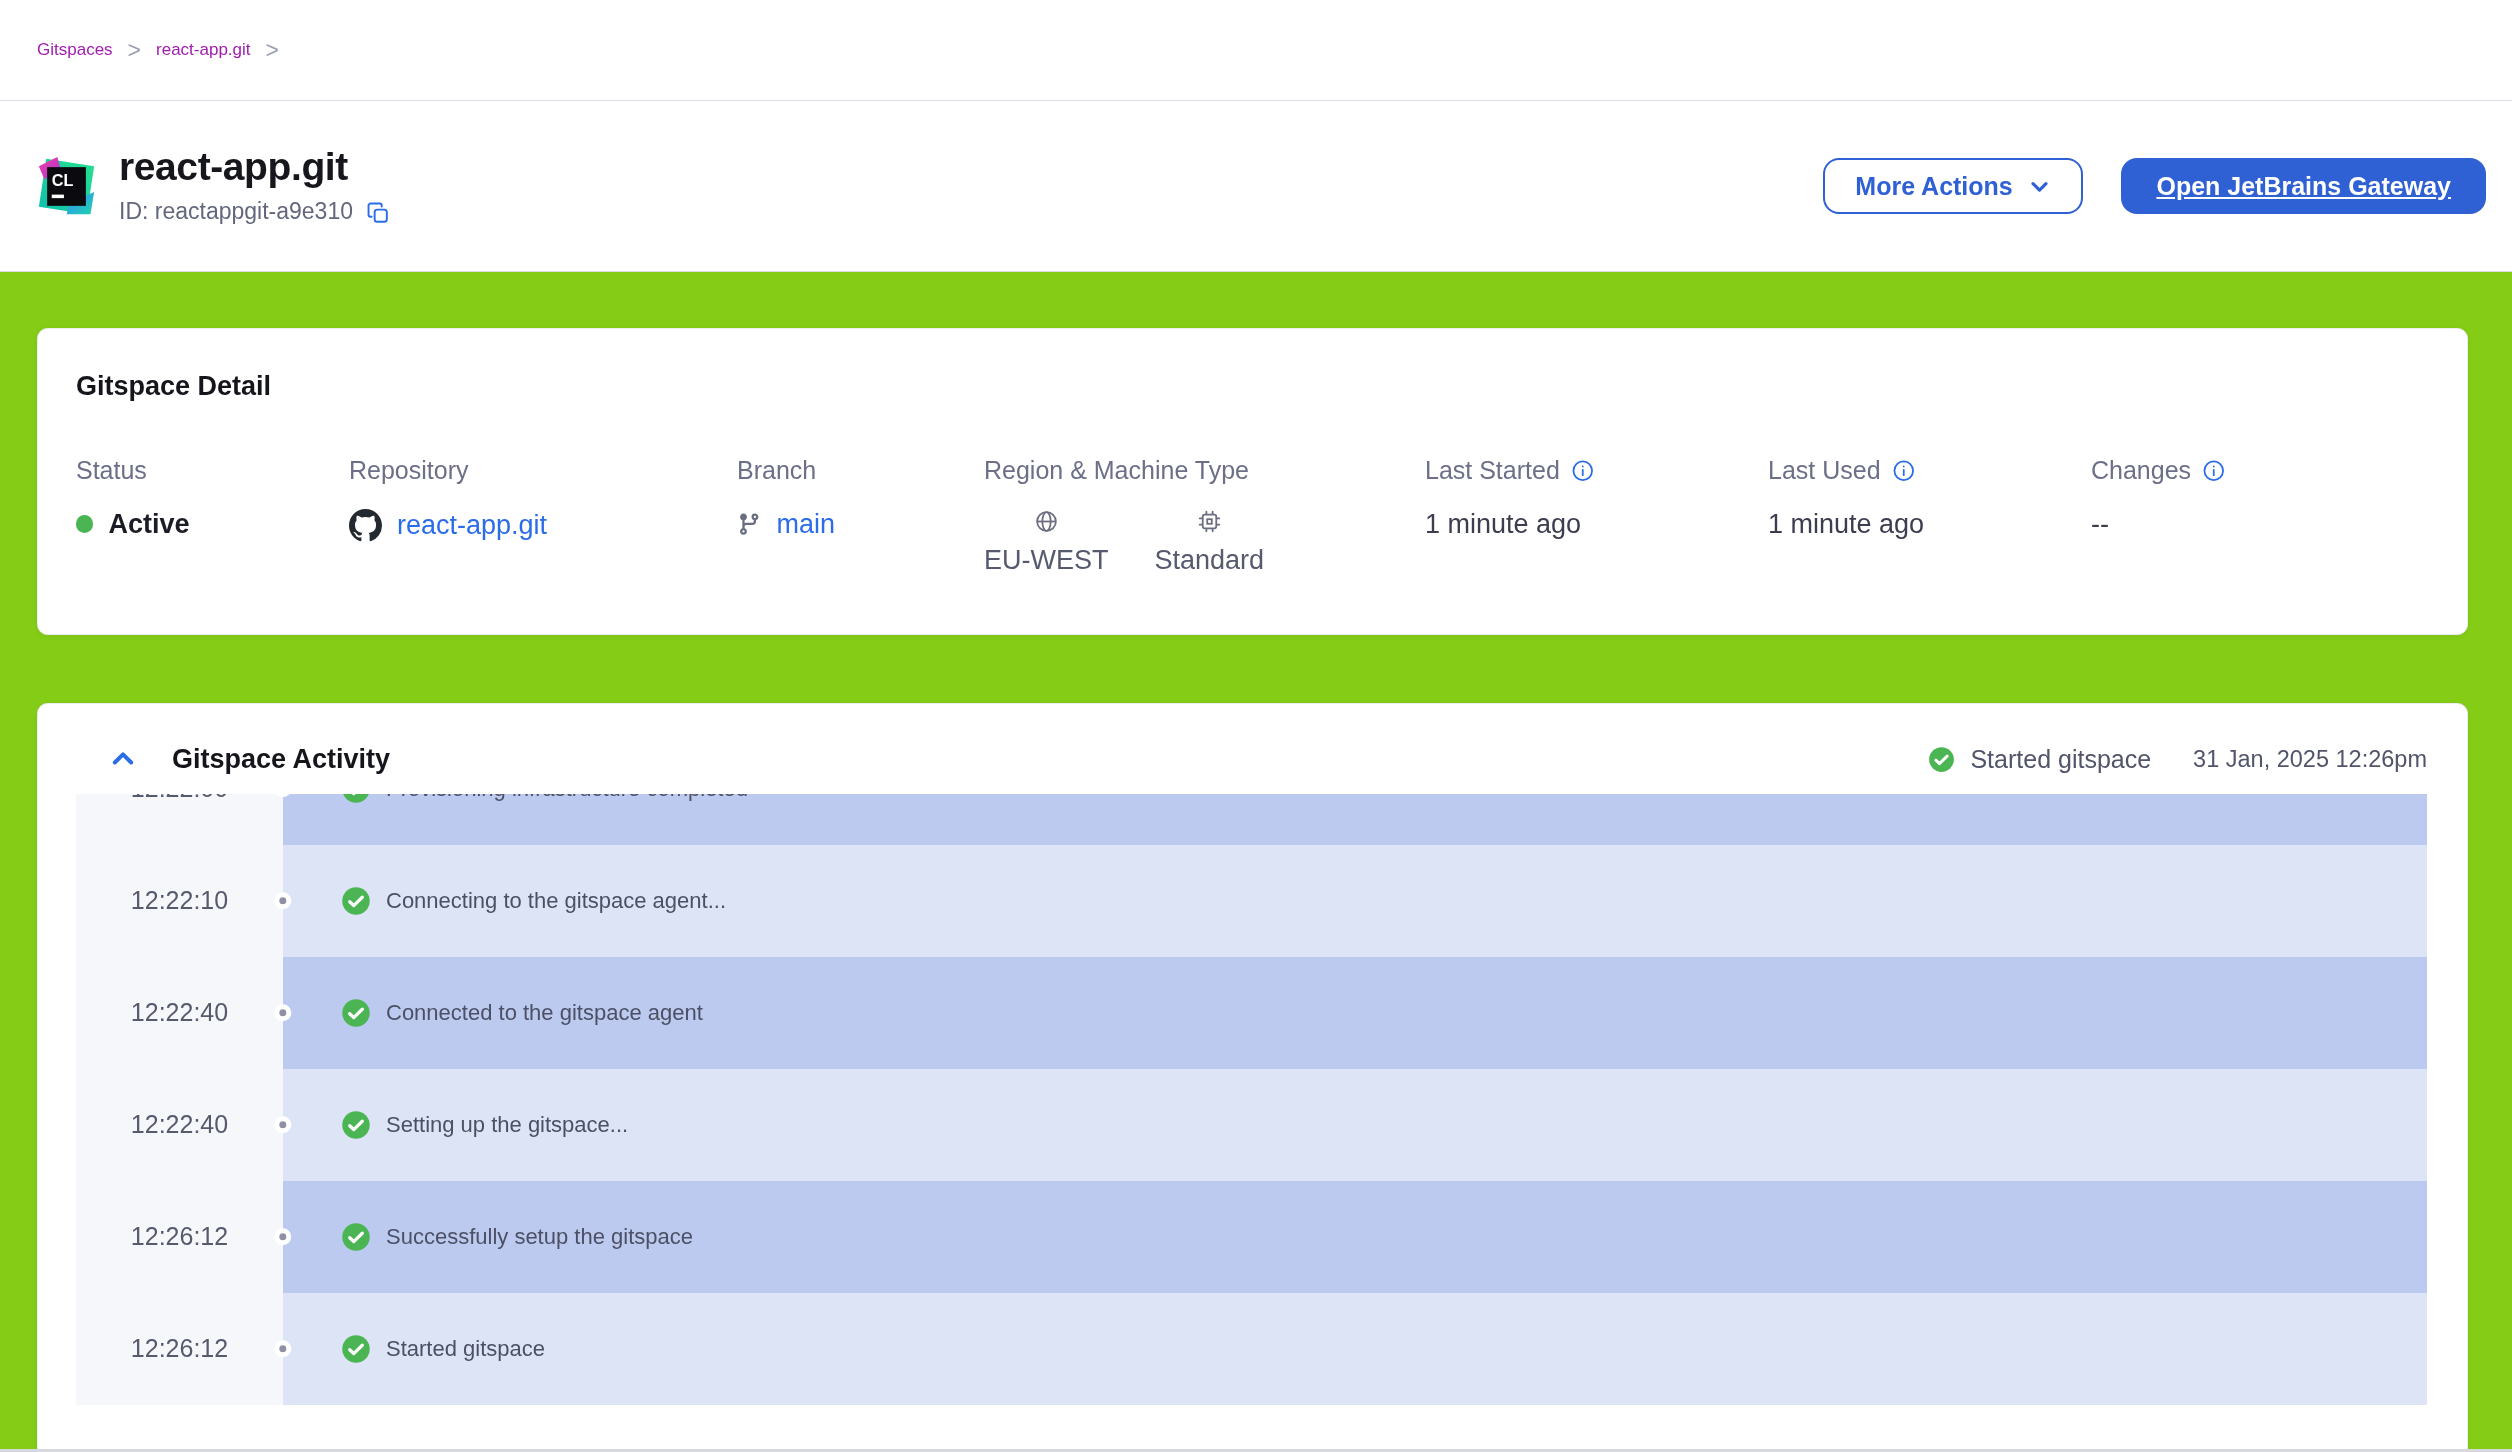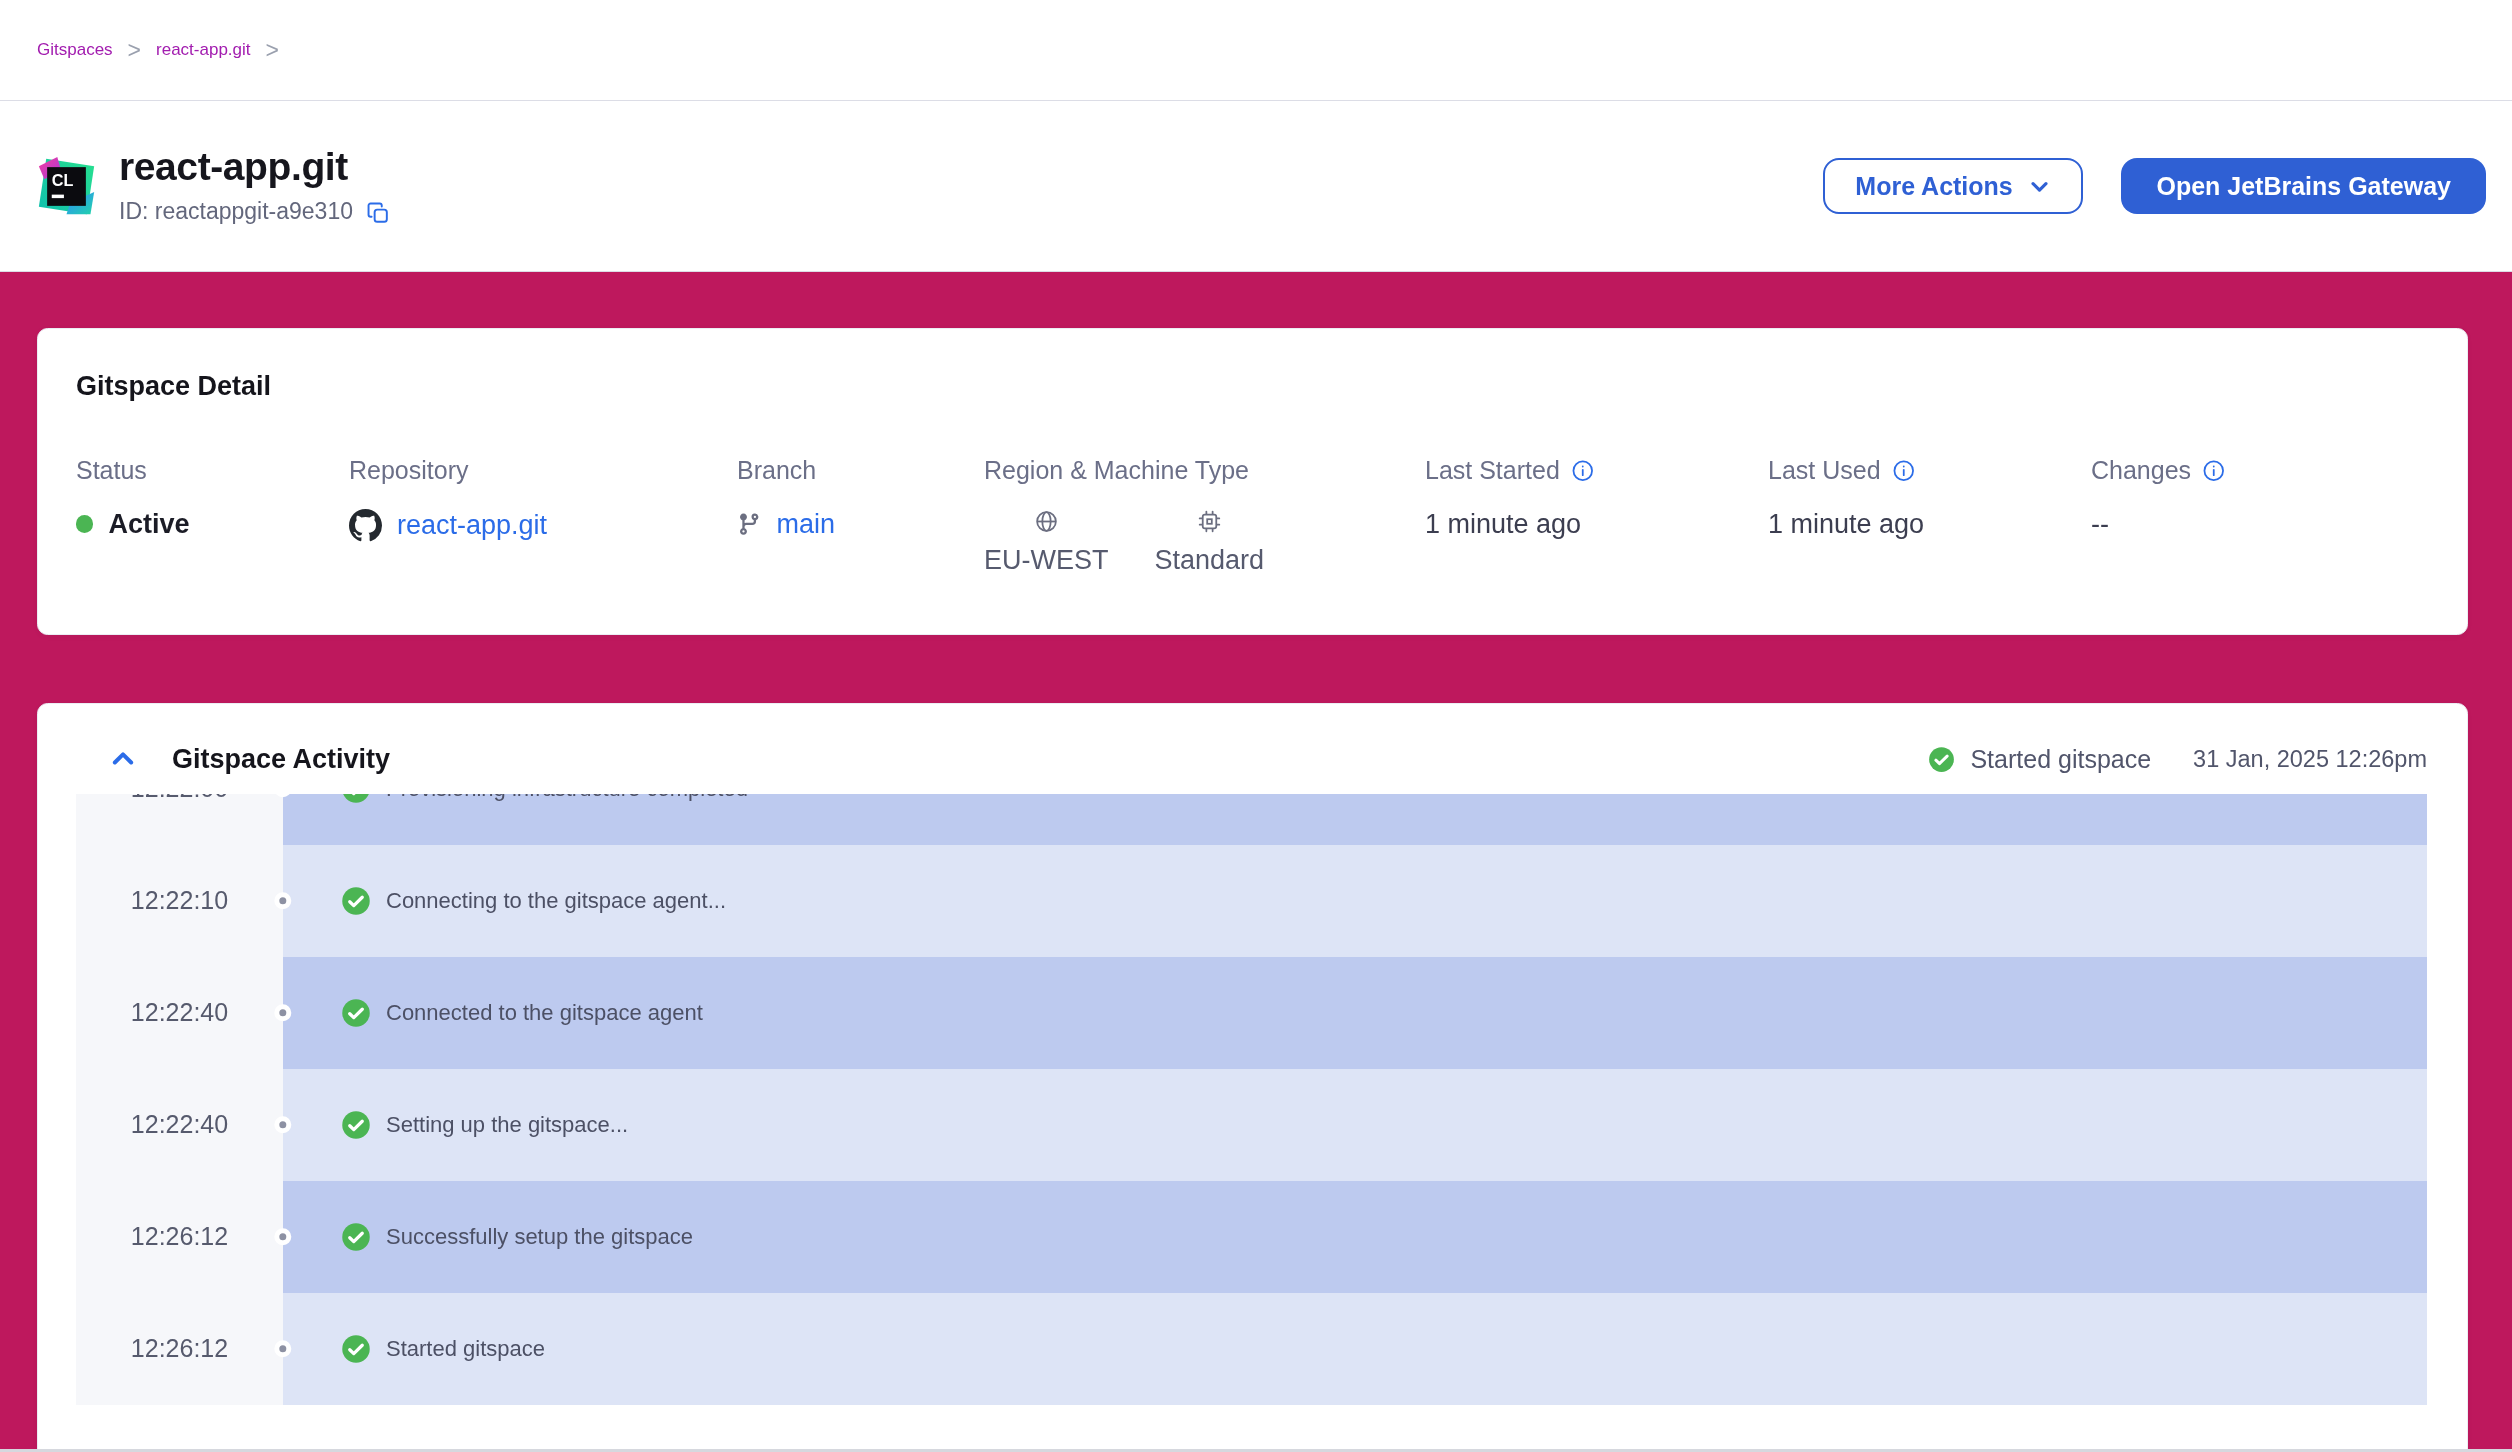--- a/index.html
+++ b/index.html
@@ -17,24 +17,24 @@
     border-bottom:1.7px solid #dcdde6;}
   .app-icon{width:59px;height:59px;margin-right:23px;flex:none;}
   .title-block{display:flex;flex-direction:column;}
   .page-title{font-size:39px;font-weight:700;color:#16161d;line-height:1.05;letter-spacing:-0.4px;}
   .id-row{margin-top:10.5px;display:flex;align-items:flex-end;gap:13px;font-size:23px;color:#63677c;}
   .copy-btn{width:24.4px;height:24.4px;cursor:pointer;display:inline-flex;}
   .header-spacer{flex:1;}
   .btn{height:56px;border-radius:16px;font-size:25px;font-weight:700;display:inline-flex;
     align-items:center;cursor:pointer;white-space:nowrap;}
   .btn-outline{padding:0 30px;border:2.6px solid #2f60d4;color:#2f60d4;background:#fff;gap:15.7px;}
-  .btn-primary{padding:0 35px;background:#2f60d4;color:#fff;border:none;margin-left:38px;}
-
-  
-  .main{background:#be185d;height:1177px;padding:56px 44px 0 37px;}
+  .btn-primary{padding:0 35px;background:#2f60d4;color:#fff;border:none;margin-left:38px;text-decoration:underline;}
+
+  
+  .main{background:#84cc16;height:1177px;padding:56px 44px 0 37px;}
   .card{background:#fff;border:0.9px solid #ebedf3;border-radius:10.5px;
     box-shadow:0 1.7px 5.2px rgba(30,35,65,0.05);}
 
   
   .detail-card{padding:42px 38px 58px 38px;}
   .card-title{font-size:27px;font-weight:700;color:#15151c;}
   .detail-grid{display:grid;grid-template-columns:273px 388px 247px 441px 343px 323px auto;margin-top:54px;}
   .col-label{font-size:25px;color:#6b6f88;display:flex;align-items:center;gap:11.3px;}
   .col-value{margin-top:23.5px;font-size:27px;color:#23242f;display:flex;align-items:center;gap:15px;}
   .col-value .link{color:#2b6ce8;text-decoration:none;cursor:pointer;}

